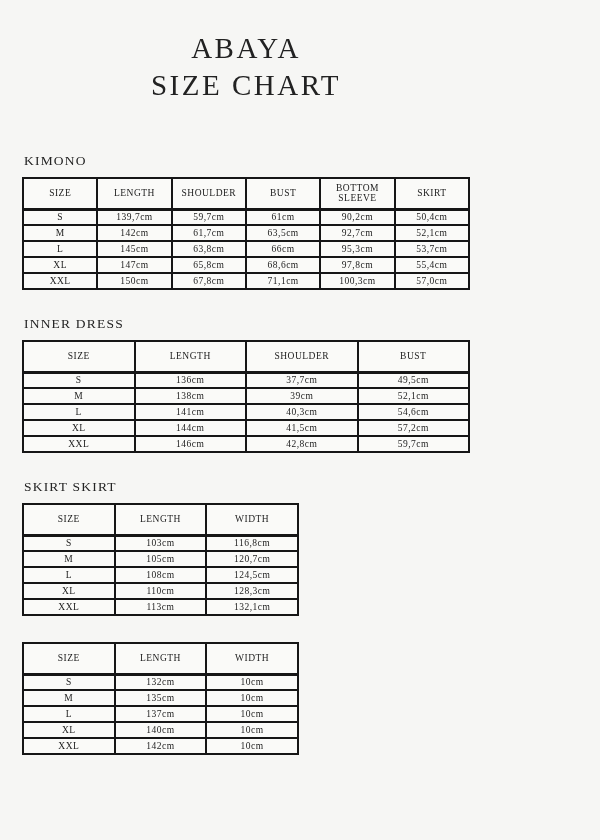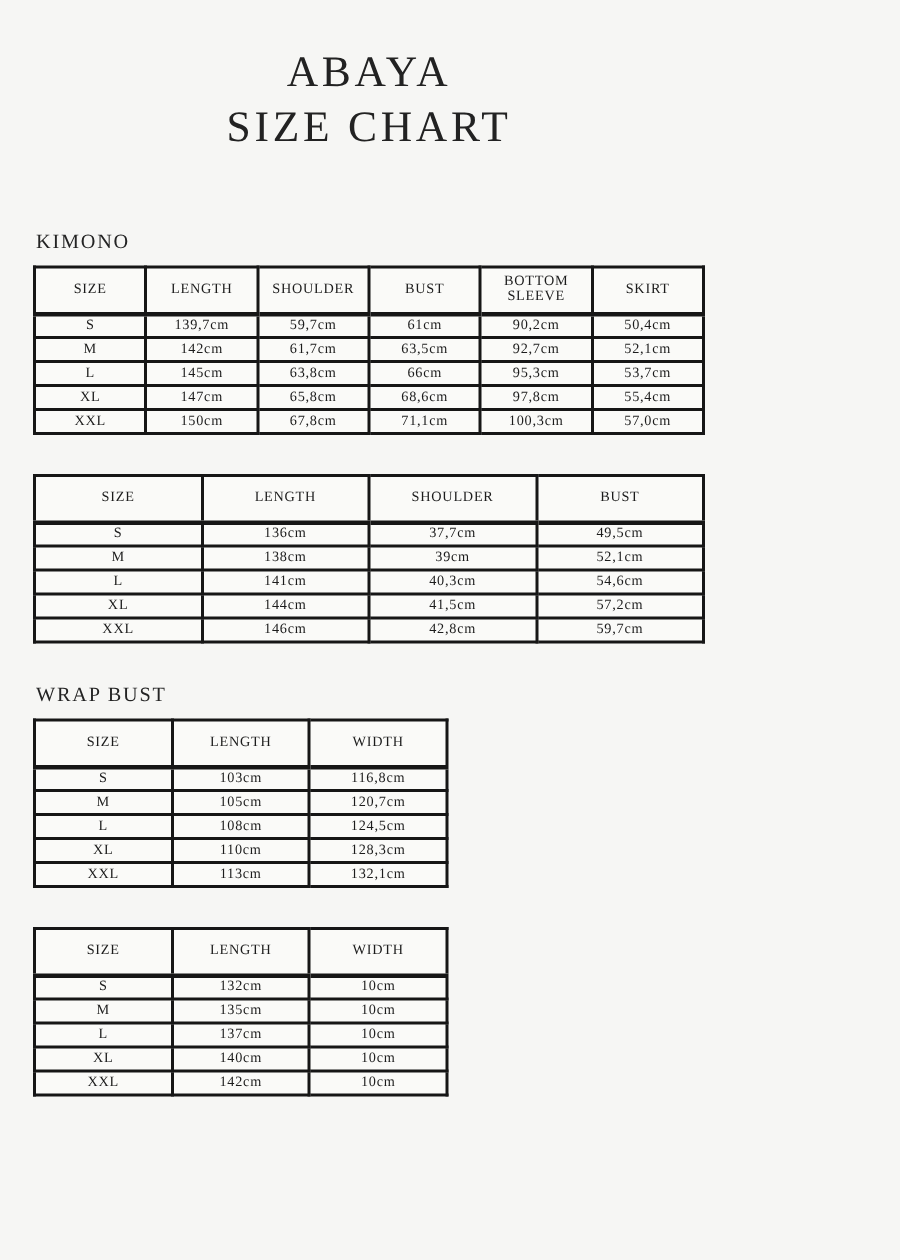--- a/index.html
+++ b/index.html
@@ -125,20 +125,21 @@
               <td>150cm</td>
               <td>67,8cm</td>
               <td>71,1cm</td>
               <td>100,3cm</td>
               <td>57,0cm</td>
             </tr>
           </tbody>
         </table>
       </section>
       <section class="section">
+        <h2 class="section-label">INNER DRESS</h2>
         <table class="size-table">
           <thead>
             <tr>
               <th>SIZE</th>
               <th>LENGTH</th>
               <th>SHOULDER</th>
               <th>BUST</th>
             </tr>
           </thead>
           <tbody>
@@ -169,21 +170,21 @@
             <tr>
               <td>XXL</td>
               <td>146cm</td>
               <td>42,8cm</td>
               <td>59,7cm</td>
             </tr>
           </tbody>
         </table>
       </section>
       <section class="section">
-        <h2 class="section-label">WRAP BUST</h2>
+        <h2 class="section-label">SKIRT SKIRT</h2>
         <table class="size-table narrow">
           <thead>
             <tr>
               <th>SIZE</th>
               <th>LENGTH</th>
               <th>WIDTH</th>
             </tr>
           </thead>
           <tbody>
             <tr>

